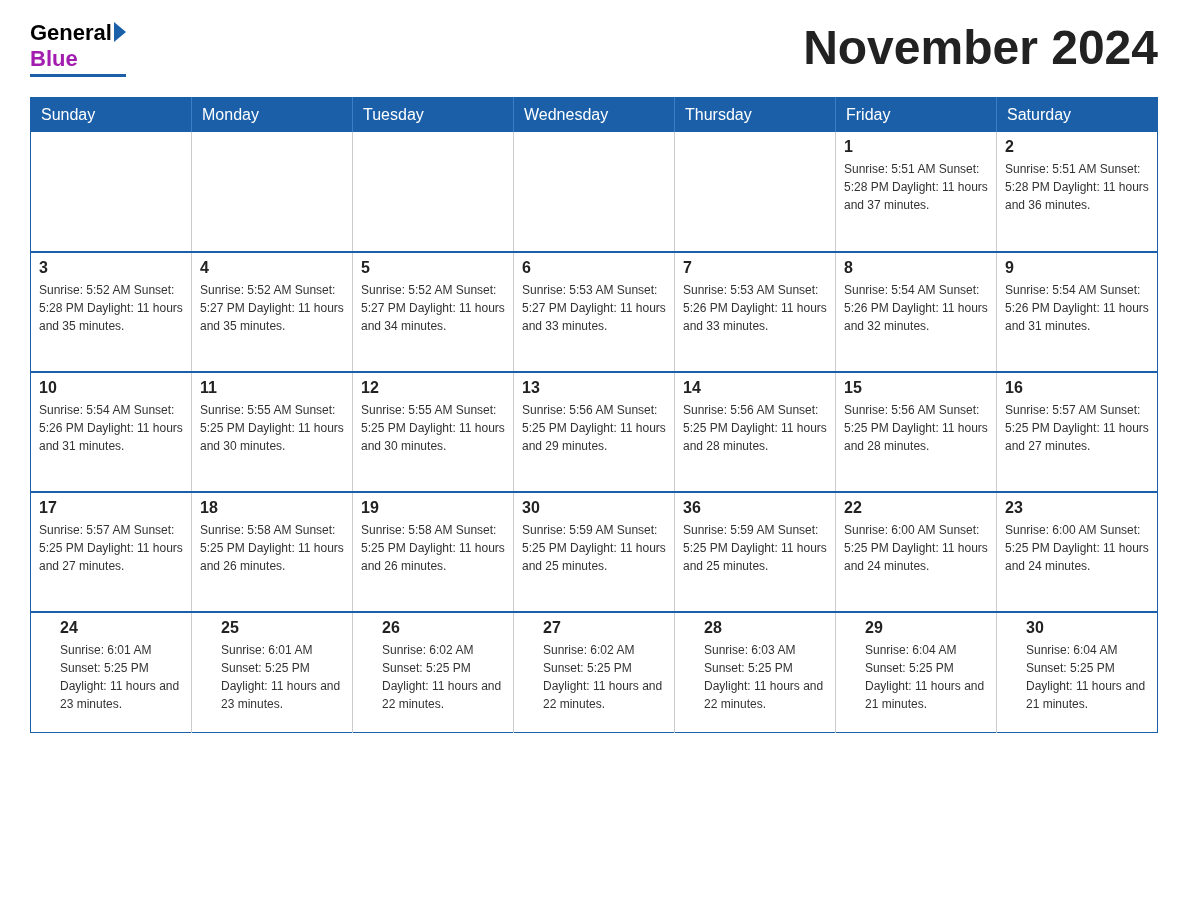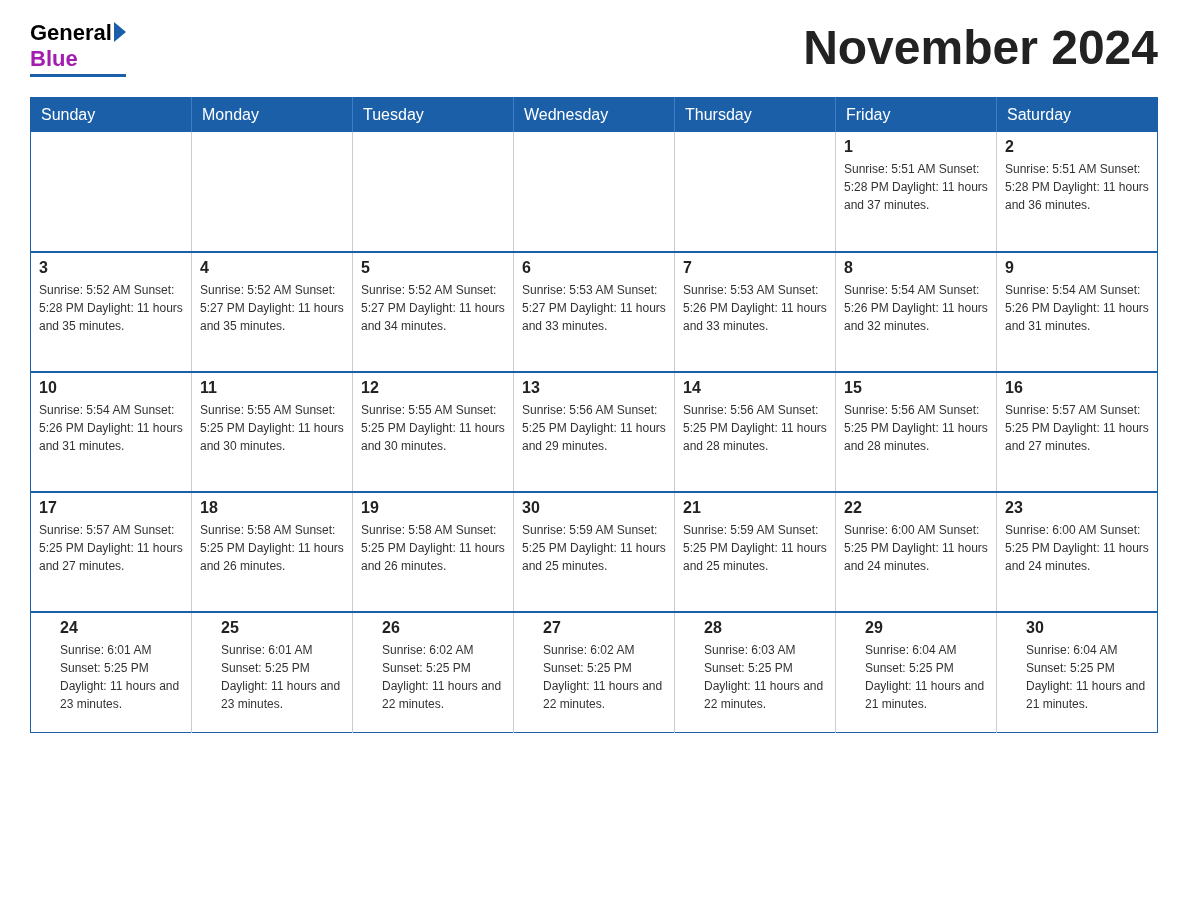--- a/index.html
+++ b/index.html
@@ -289,21 +289,21 @@
 and 26 minutes.</div>
         </td>
         <td>
           <div class="day-number">30</div>
           <div class="day-info">Sunrise: 5:59 AM
 Sunset: 5:25 PM
 Daylight: 11 hours
 and 25 minutes.</div>
         </td>
         <td>
-          <div class="day-number">21</div>
+          <div class="day-number">36</div>
           <div class="day-info">Sunrise: 5:59 AM
 Sunset: 5:25 PM
 Daylight: 11 hours
 and 25 minutes.</div>
         </td>
         <td>
           <div class="day-number">22</div>
           <div class="day-info">Sunrise: 6:00 AM
 Sunset: 5:25 PM
 Daylight: 11 hours

